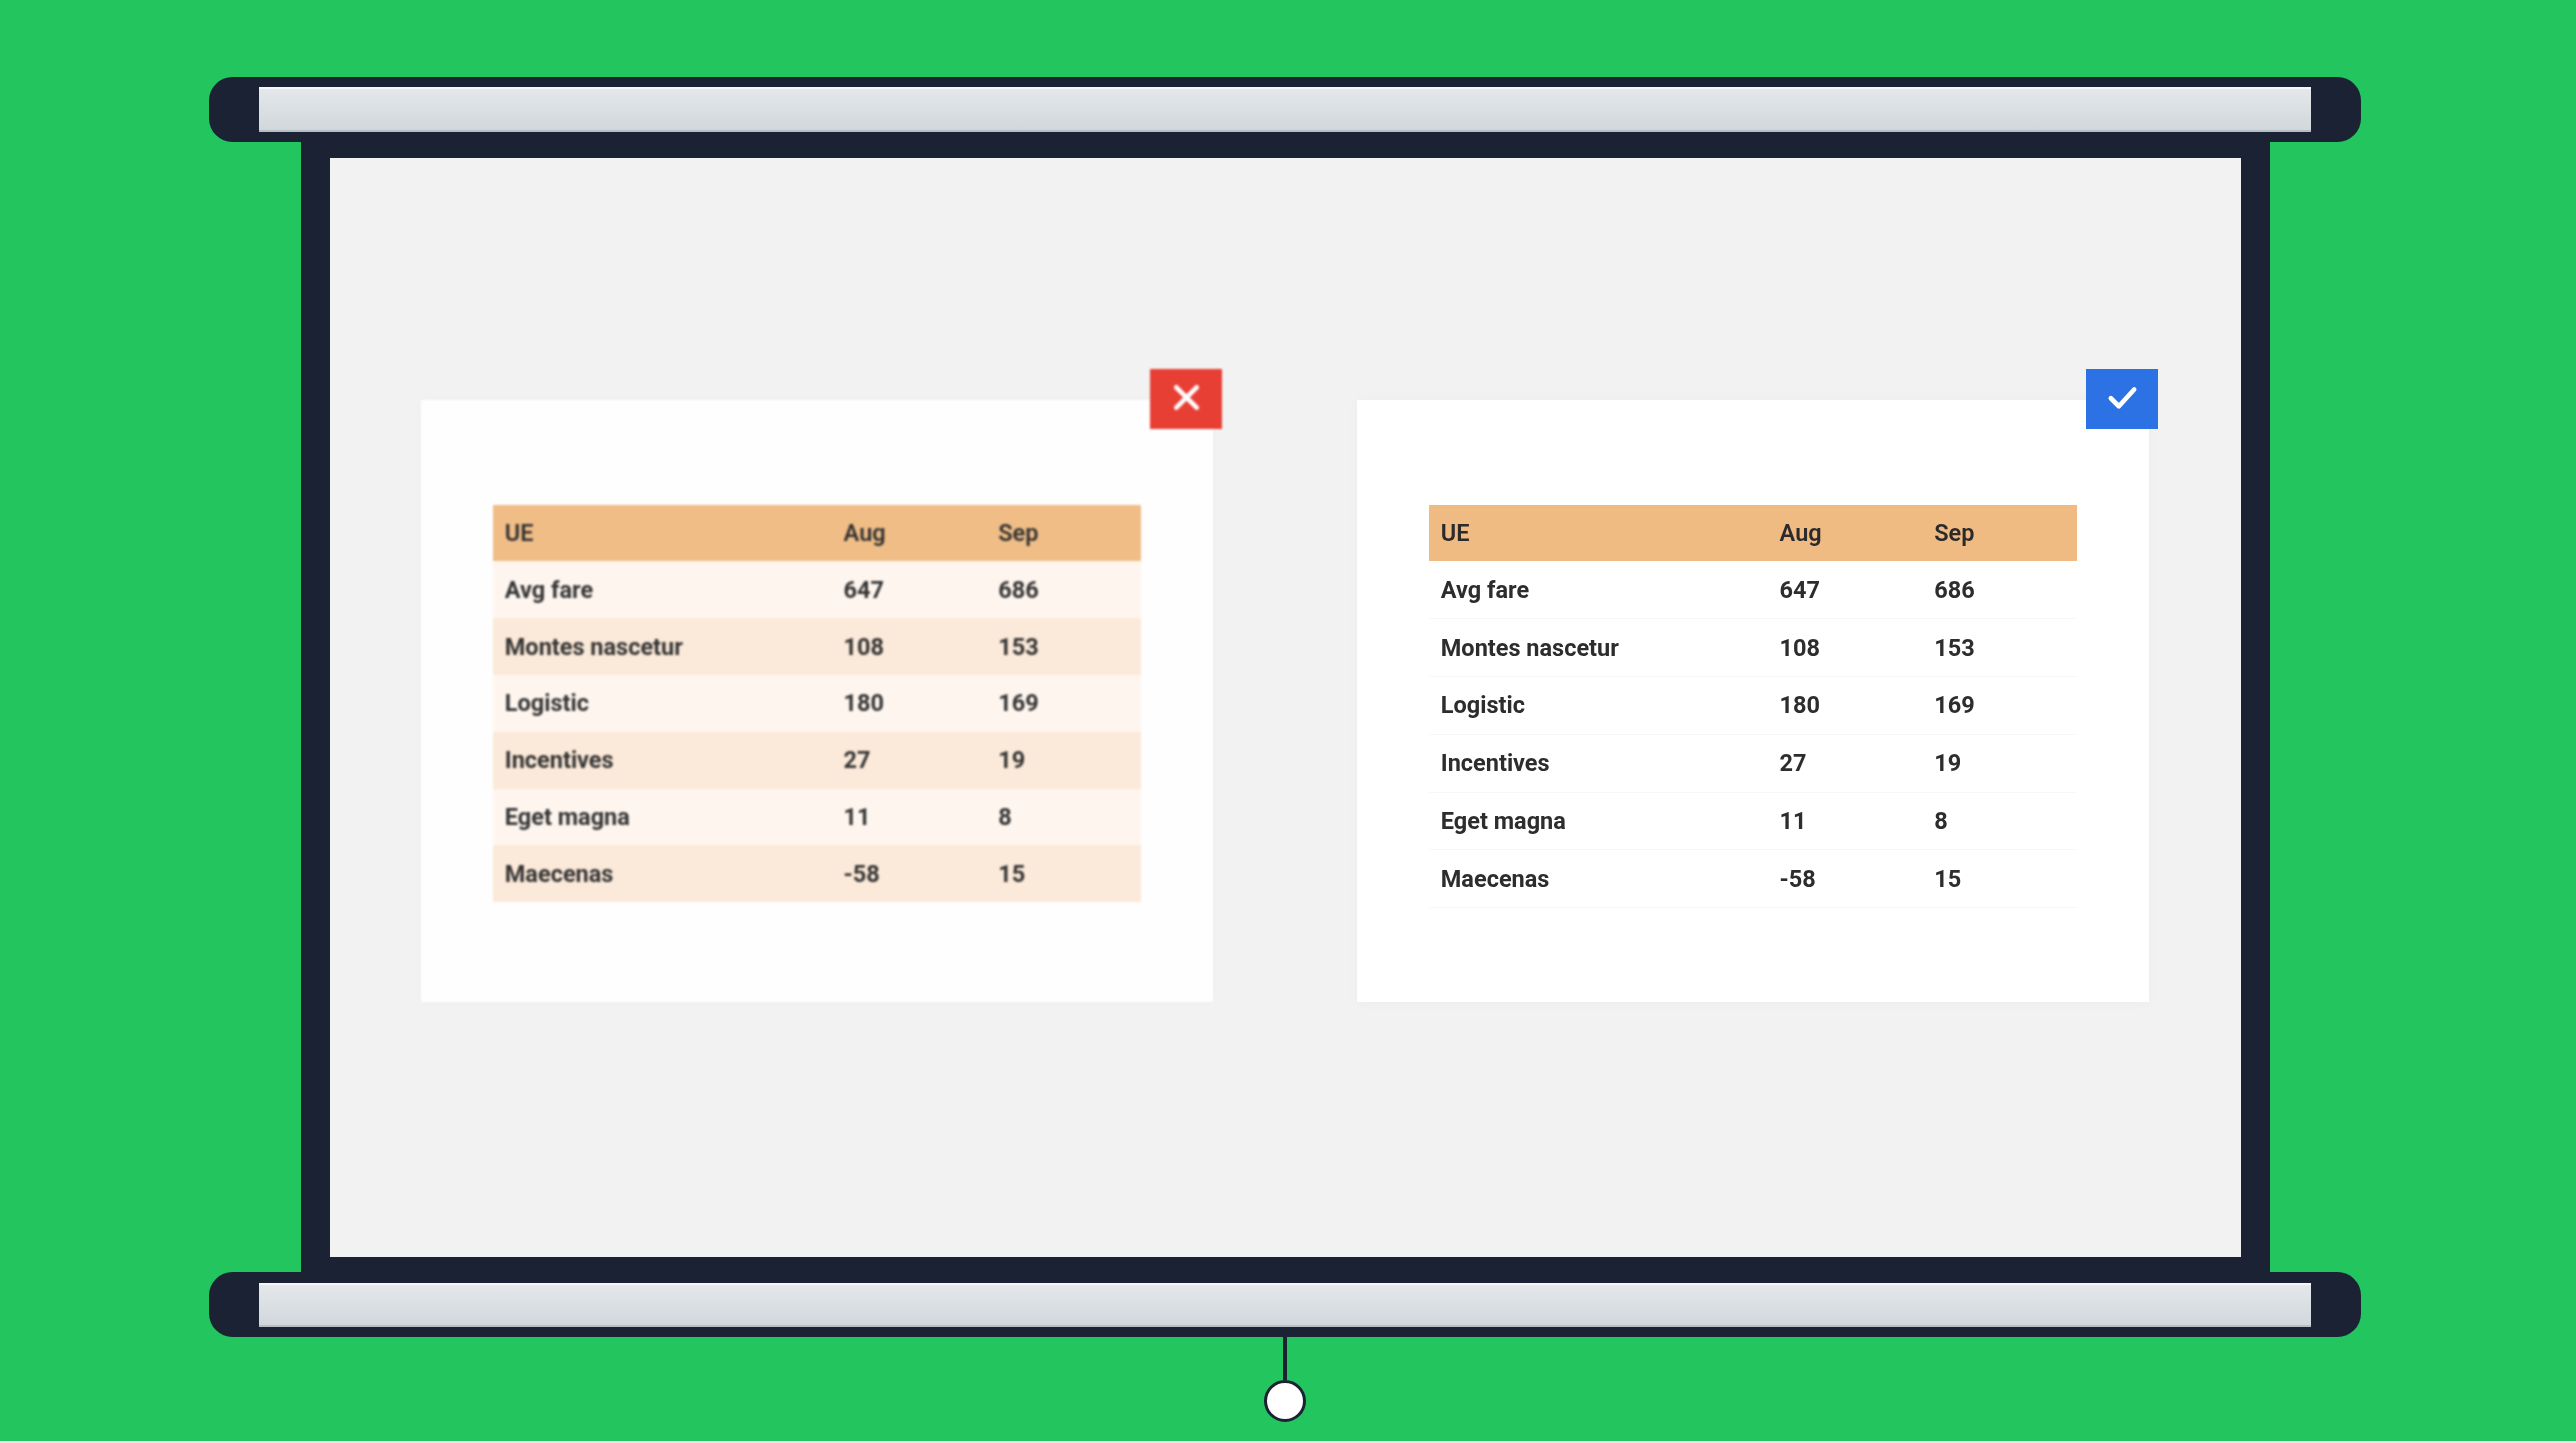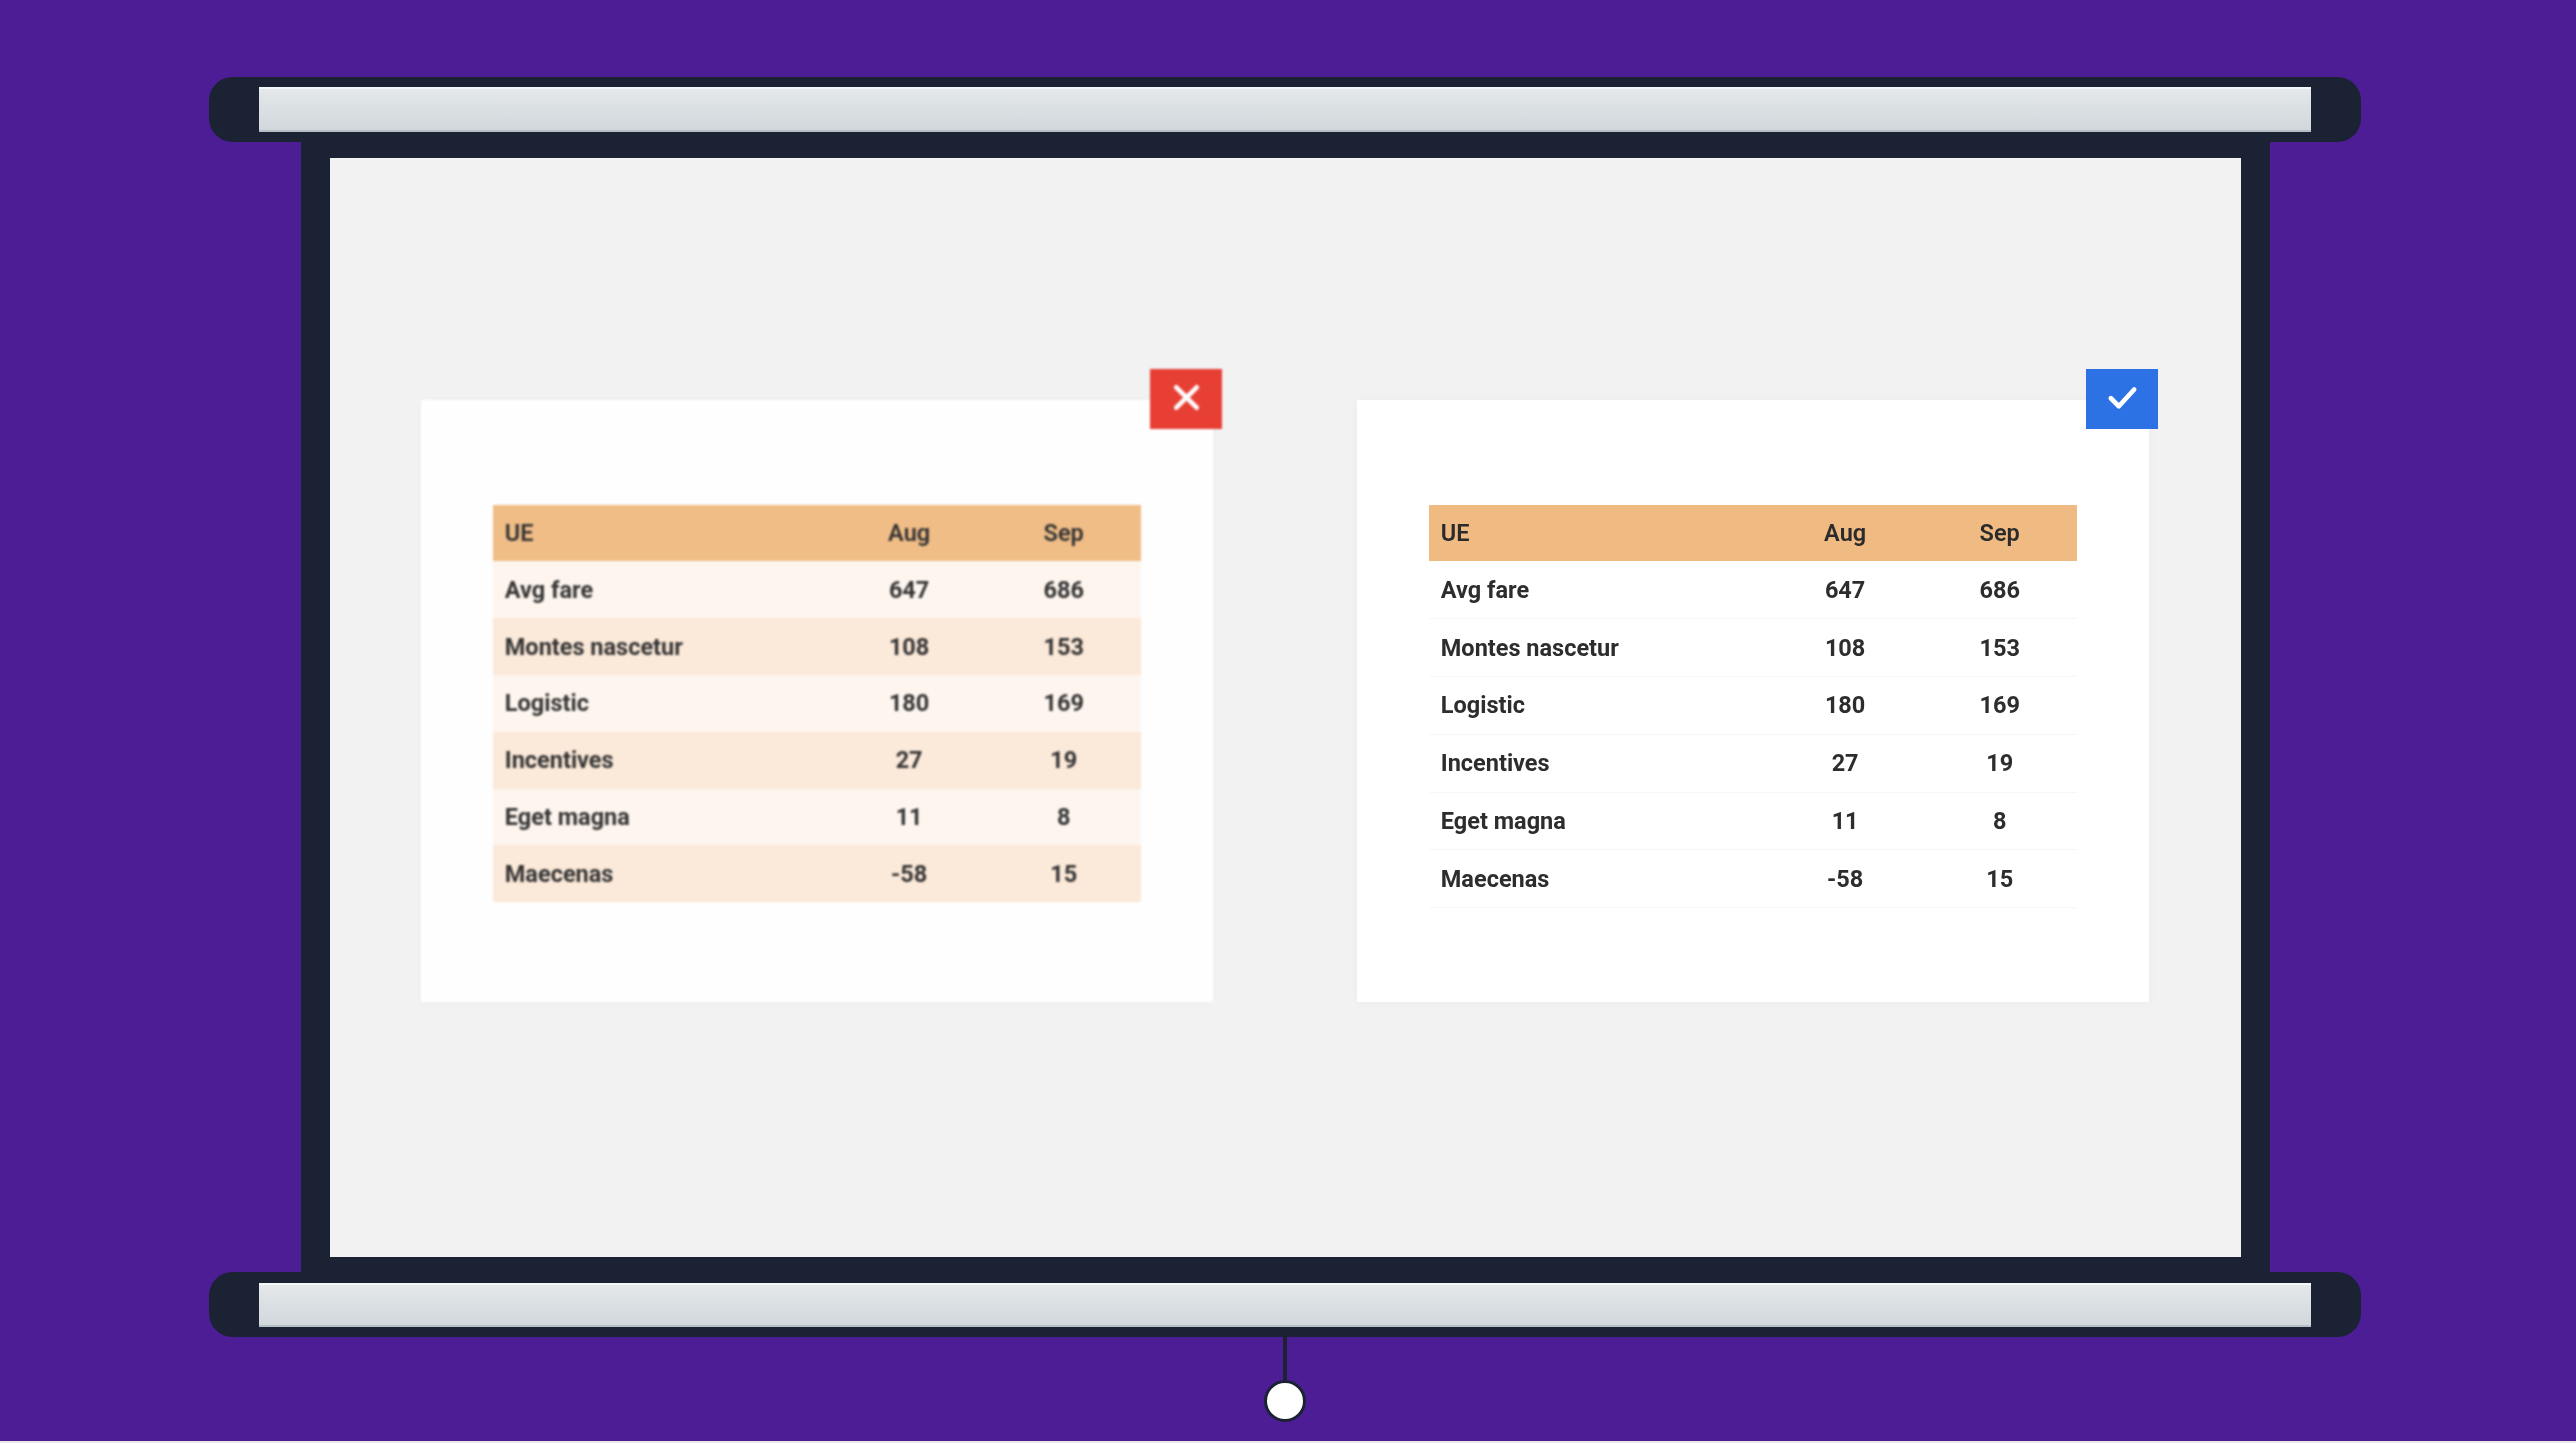--- a/index.html
+++ b/index.html
@@ -9,21 +9,21 @@
     height: 100%;
     font-family: -apple-system, BlinkMacSystemFont, "Segoe UI", Roboto, Helvetica, Arial, sans-serif;
     background: #ffffff;
   }
 
   .stage {
     position: relative;
     width: 2576px;
     height: 1443px;
     box-sizing: border-box;
-    background: #4c1d95;
+    background: #22c55e;
   }
 
   .separator-line {
     position: absolute;
     left: 0;
     right: 0;
     height: 2px;
     background: #e8e8e8;
     bottom: 0;
   }
@@ -157,21 +157,21 @@
     color: #2d2d2d;
   }
   table.data th,
   table.data td {
     text-align: left;
     padding: 14.4px 11.8px;
     font-weight: 700;
   }
   table.data th.num,
   table.data td.num {
-    text-align: center;
+    text-align: left;
     width: 131px;
   }
   table.data thead tr {
     background: #f0bb83;
   }
   table.data thead th {
     font-weight: 600;
     color: #2b2b2b;
   }
 

